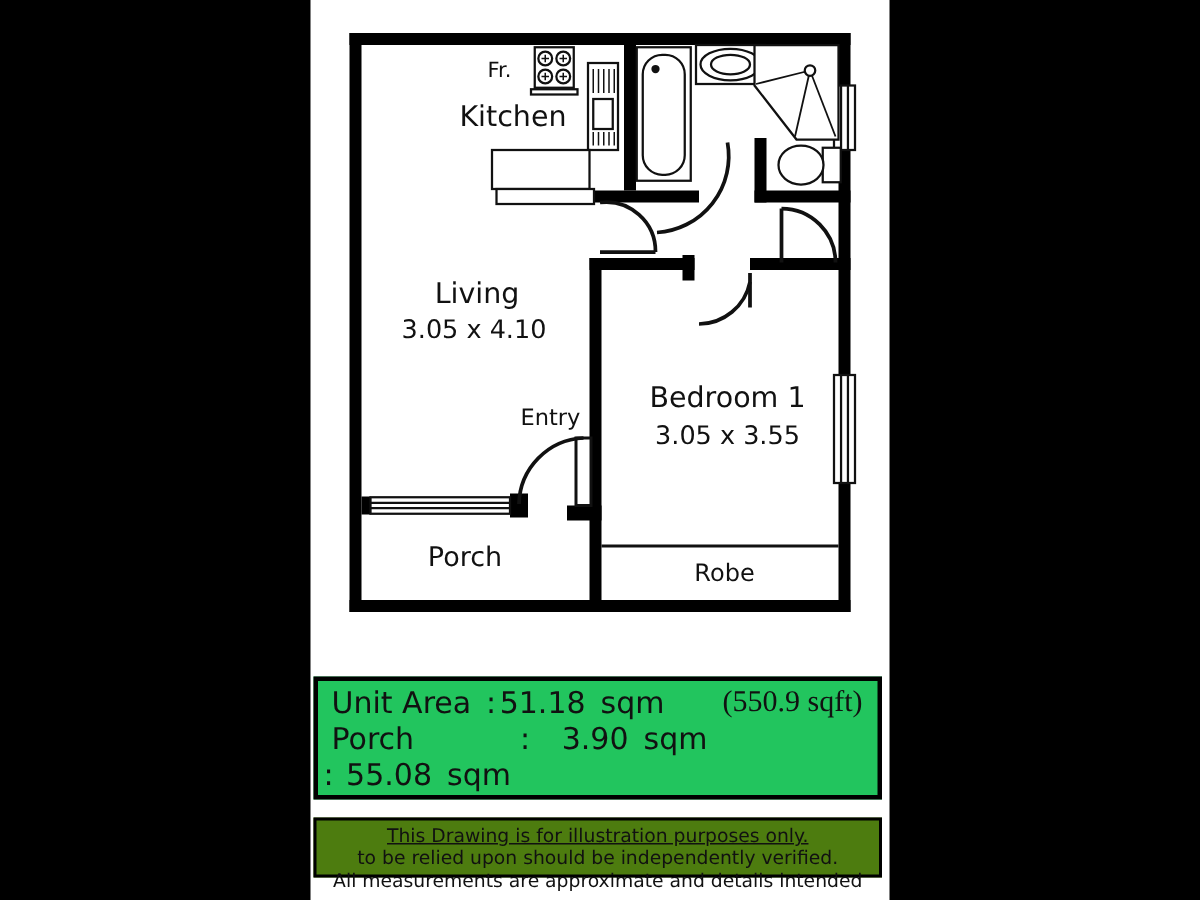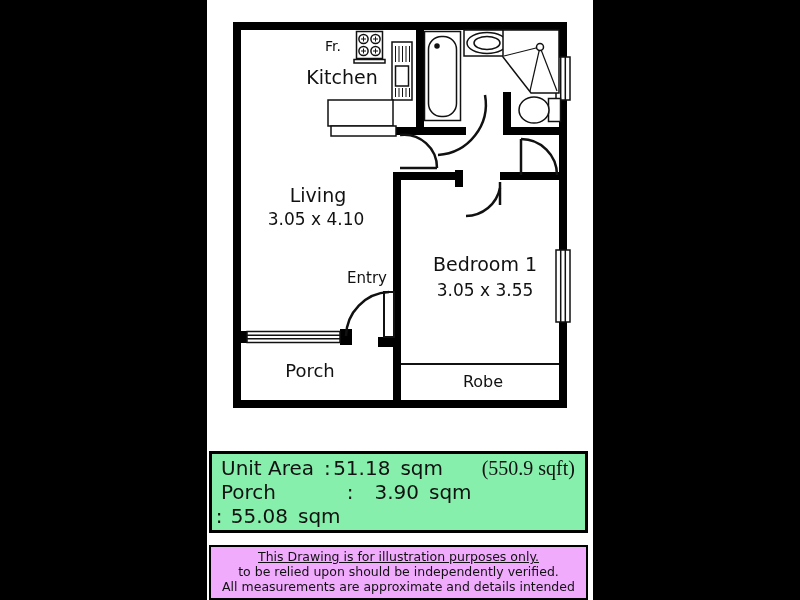--- a/index.html
+++ b/index.html
@@ -2,31 +2,31 @@
 <html><head>
 <meta charset="utf-8">
 <style>
   html,body{margin:0;padding:0;background:#000;}
   .stage{position:relative;width:800px;height:600px;background:#000;overflow:hidden;
          font-family:"DejaVu Sans",sans-serif;color:#111;}
   .paper{position:absolute;left:207px;top:0;width:386px;height:600px;background:#ffffff;}
   .plan-svg{position:absolute;left:0;top:0;}
   
   .area-table{position:absolute;left:209px;top:451px;width:379px;height:82px;
-      border:3px solid #000;box-sizing:border-box;background:#86efac;
+      border:3px solid #000;box-sizing:border-box;background:#22c55e;
       display:flex;flex-direction:column;justify-content:space-around;padding:2px 0;}
   .arow{display:flex;align-items:center;font-size:20px;line-height:24px;white-space:pre;}
   .alabel{margin-left:9px;width:122px;}
   .acolon{width:14px;text-align:center;}
   .aval{width:62px;text-align:right;}
   .aunit{margin-left:10px;width:48px;}
   .aimp{margin-left:auto;margin-right:10px;min-width:132px;text-align:right;font-family:Liberation Serif, serif;}
   
-  .disclaimer{position:absolute;left:209px;top:545px;width:379px;height:55px;
-      border:2.5px solid #000;box-sizing:border-box;background:#f0abfc;
+  .disclaimer{position:absolute;left:209px;top:545px;width:379px;height:40px;
+      border:2.5px solid #000;box-sizing:border-box;background:#4d7c0f;
       text-align:center;font-size:12.5px;line-height:15px;padding-top:2px;}
   .disclaimer .u{text-decoration:underline;}
   svg text{fill:#111;}
 </style>
 </head>
 <body>
 
 <div class="stage">
   <div class="paper"></div>
 

